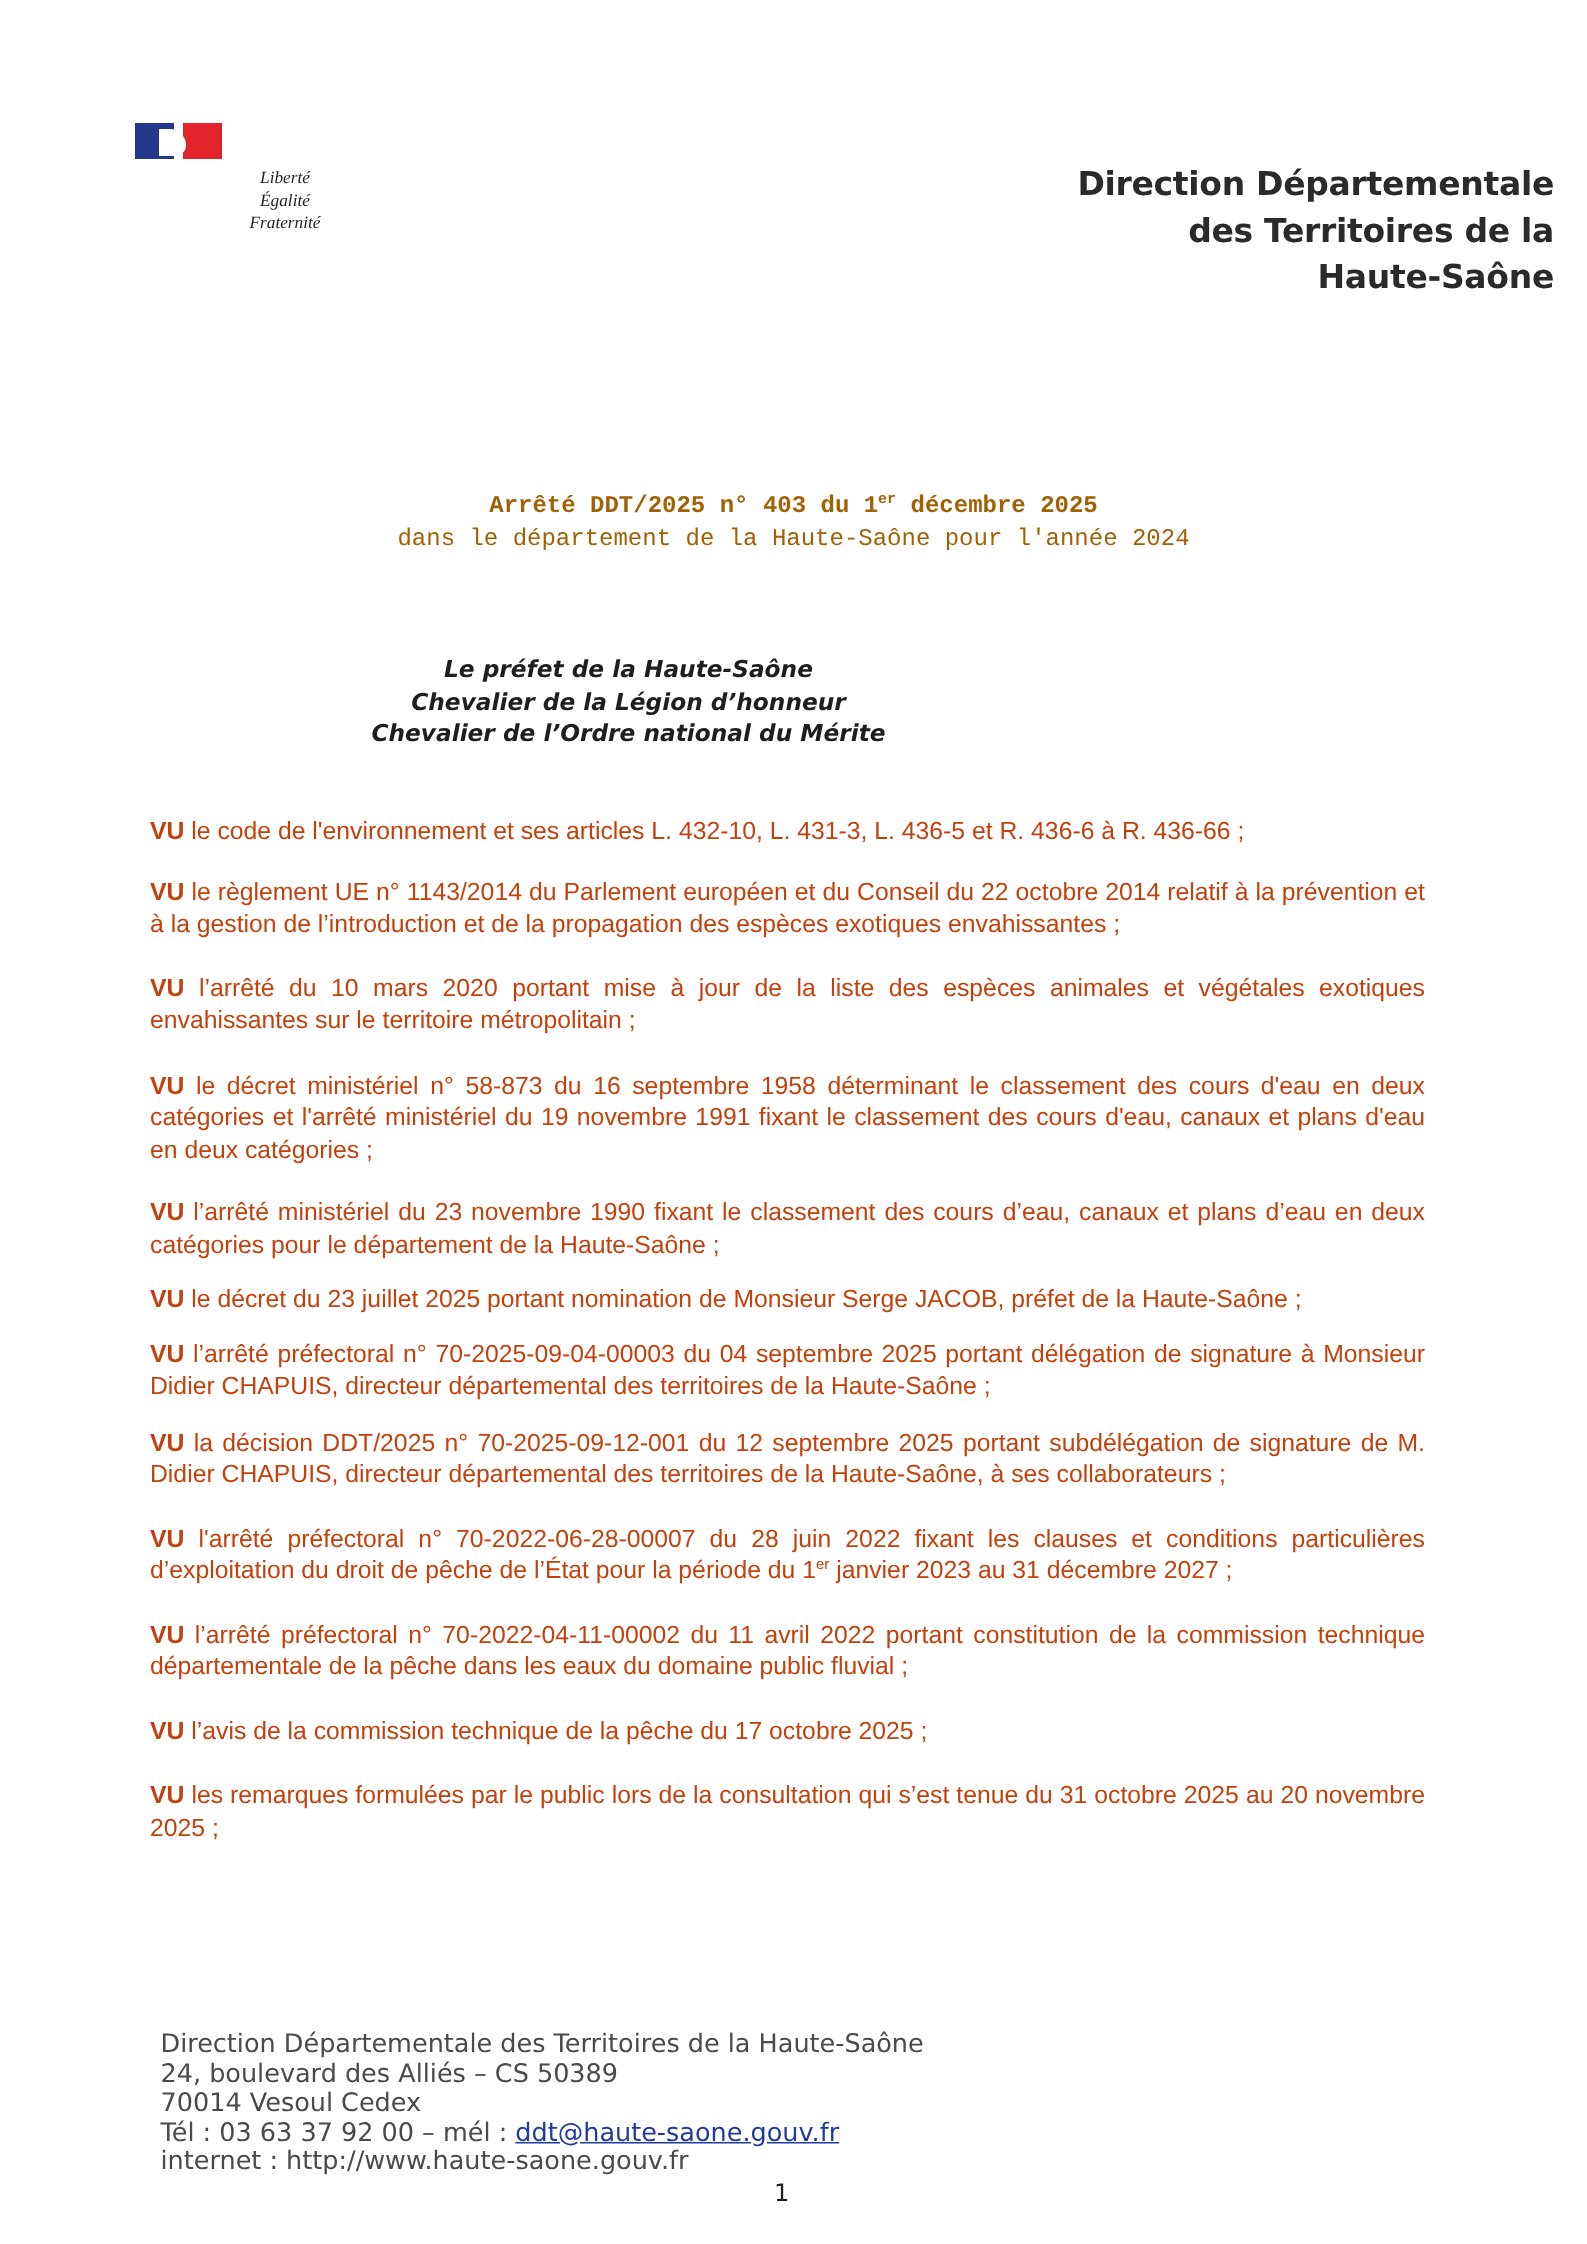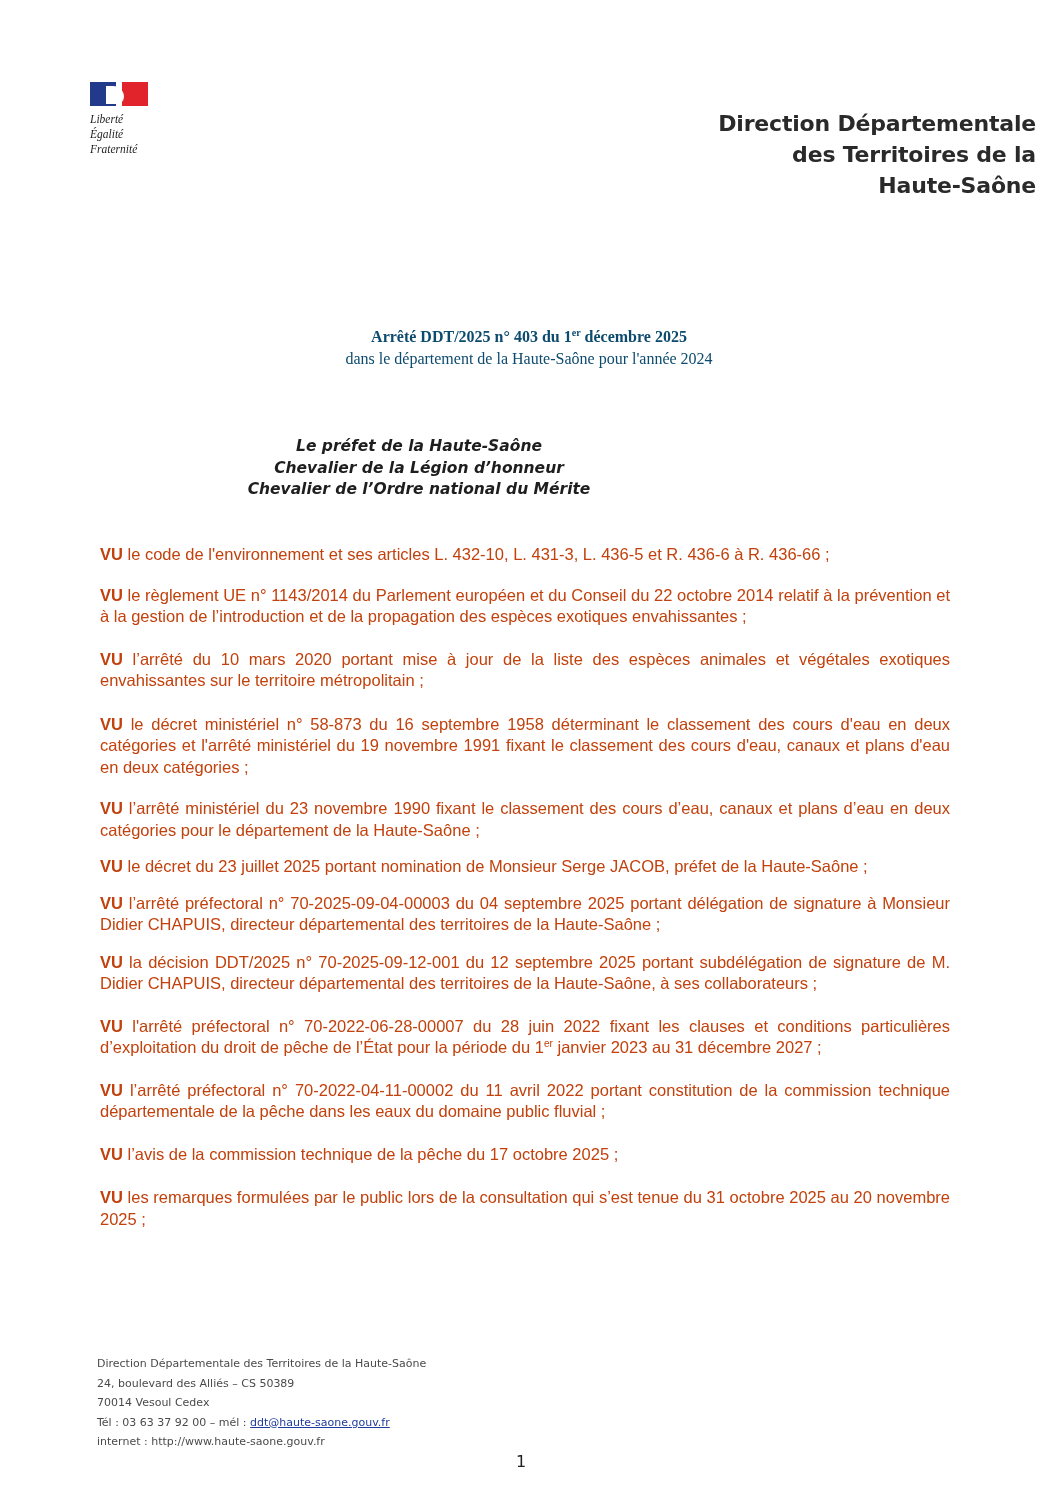--- a/index.html
+++ b/index.html
@@ -60,43 +60,44 @@
       color: #1e1e1e;
       letter-spacing: -0.3px;
     }
     .motto {
       margin-top: 6px;
       font-family: "Liberation Serif", serif;
       font-style: italic;
       font-size: 11.5px;
       line-height: 15px;
       color: #1e1e1e;
+      text-align: center;
     }
     .direction-header {
       position: absolute;
       right: 22px;
       top: 108px;
       text-align: right;
       font-family: "DejaVu Sans", sans-serif;
       font-weight: bold;
       font-size: 22px;
       line-height: 31px;
       color: #2a2a2a;
       letter-spacing: -0.2px;
     }
     .title-block {
       position: absolute;
       left: 0;
       width: 1058px;
       top: 326px;
       text-align: center;
-      font-family: Liberation Serif, serif;
+      font-family: Liberation Mono, monospace;
       font-size: 16px;
       line-height: 22px;
-      color: #0c4a6e;
+      color: #a16207;
     }
     .title-block .title-main {
       font-weight: bold;
     }
     .title-block sup {
       font-size: 10px;
       vertical-align: 6px;
       line-height: 0;
     }
     .prefect-block {
@@ -129,24 +130,24 @@
     .vu-item .vu {
       font-weight: bold;
     }
     .vu-item sup {
       font-size: 10px;
       vertical-align: 6px;
       line-height: 0;
     }
     .footer {
       position: absolute;
-      left: 97px;
+      left: 107px;
       top: 1354px;
       font-family: "DejaVu Sans", sans-serif;
-      font-size: 11px;
+      font-size: 17px;
       line-height: 19.5px;
       color: #4a4a4a;
     }
     .footer a {
       color: #1f3b9e;
       text-decoration: underline;
     }
     .page-number {
       position: absolute;
       left: 516px;

